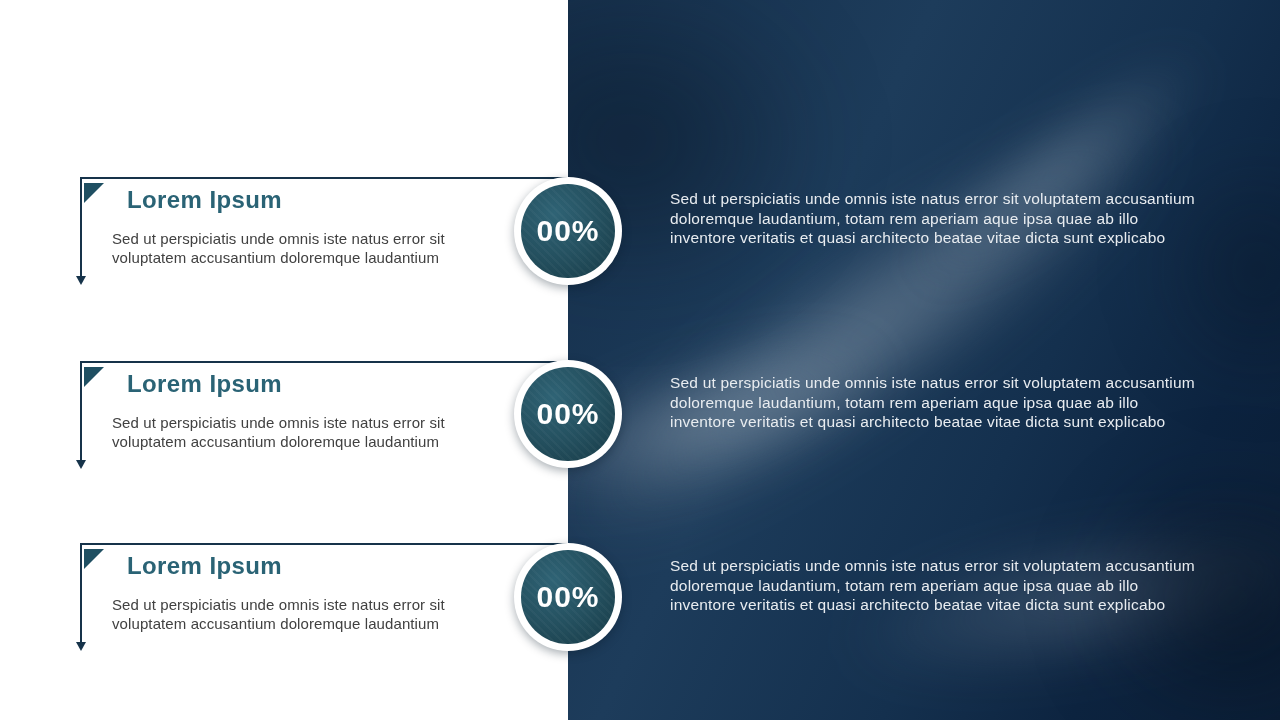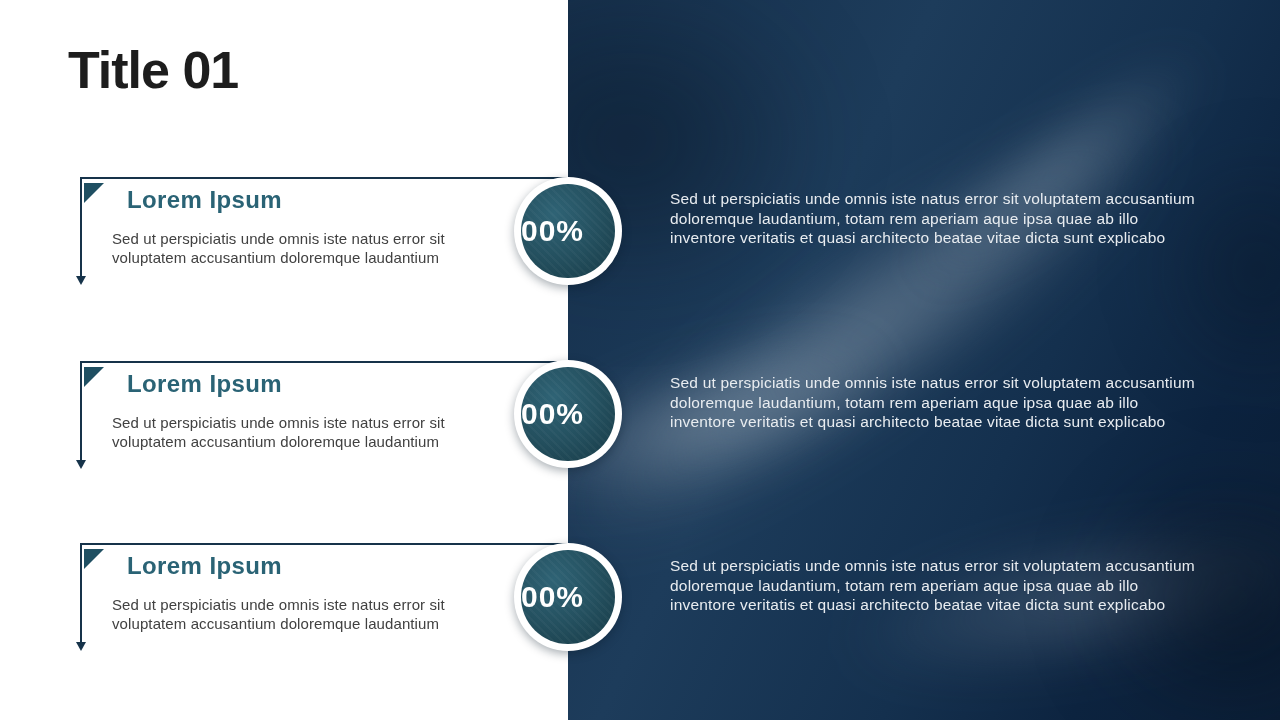--- a/index.html
+++ b/index.html
@@ -122,21 +122,21 @@
   .badge.pos3 { top: 543px; }
   .badge-inner {
     width: 94px; height: 94px;
     border-radius: 50%;
     background:
       repeating-linear-gradient(45deg, rgba(255,255,255,0.03) 0 2px, rgba(255,255,255,0) 2px 6px),
       radial-gradient(circle at 35% 32%, #2f made 0%, #24505f 50%, #173a46 100%);
     background:
       repeating-linear-gradient(45deg, rgba(255,255,255,0.03) 0 2px, rgba(255,255,255,0) 2px 6px),
       radial-gradient(circle at 35% 32%, #2f6375 0%, #24505f 50%, #173a46 100%);
-    display: flex; align-items: center; justify-content: flex-start;
+    display: flex; align-items: center; justify-content: center;
   }
   .badge-value {
     color: #ffffff;
     font-size: 30px;
     font-weight: 700;
     letter-spacing: 1px;
   }
 
   
   .desc {
@@ -160,21 +160,20 @@
   <div class="bg-art">
     <div class="smoke s1"></div>
     <div class="smoke s2"></div>
     <div class="smoke s3"></div>
     <div class="smoke s4"></div>
     <div class="smoke d1"></div>
     <div class="smoke d2"></div>
     <div class="smoke d3"></div>
   </div>
 
-  <h1 class="title">Title 01</h1>
 
   <div class="card pos1">
     <div class="rail"></div>
     <div class="rail-arrow"></div>
     <div class="corner-triangle"></div>
     <h2 class="card-heading">Lorem Ipsum</h2>
     <p class="card-body">Sed ut perspiciatis unde omnis iste natus error sit voluptatem accusantium doloremque laudantium</p>
   </div>
   <div class="badge pos1">
     <div class="badge-inner">

